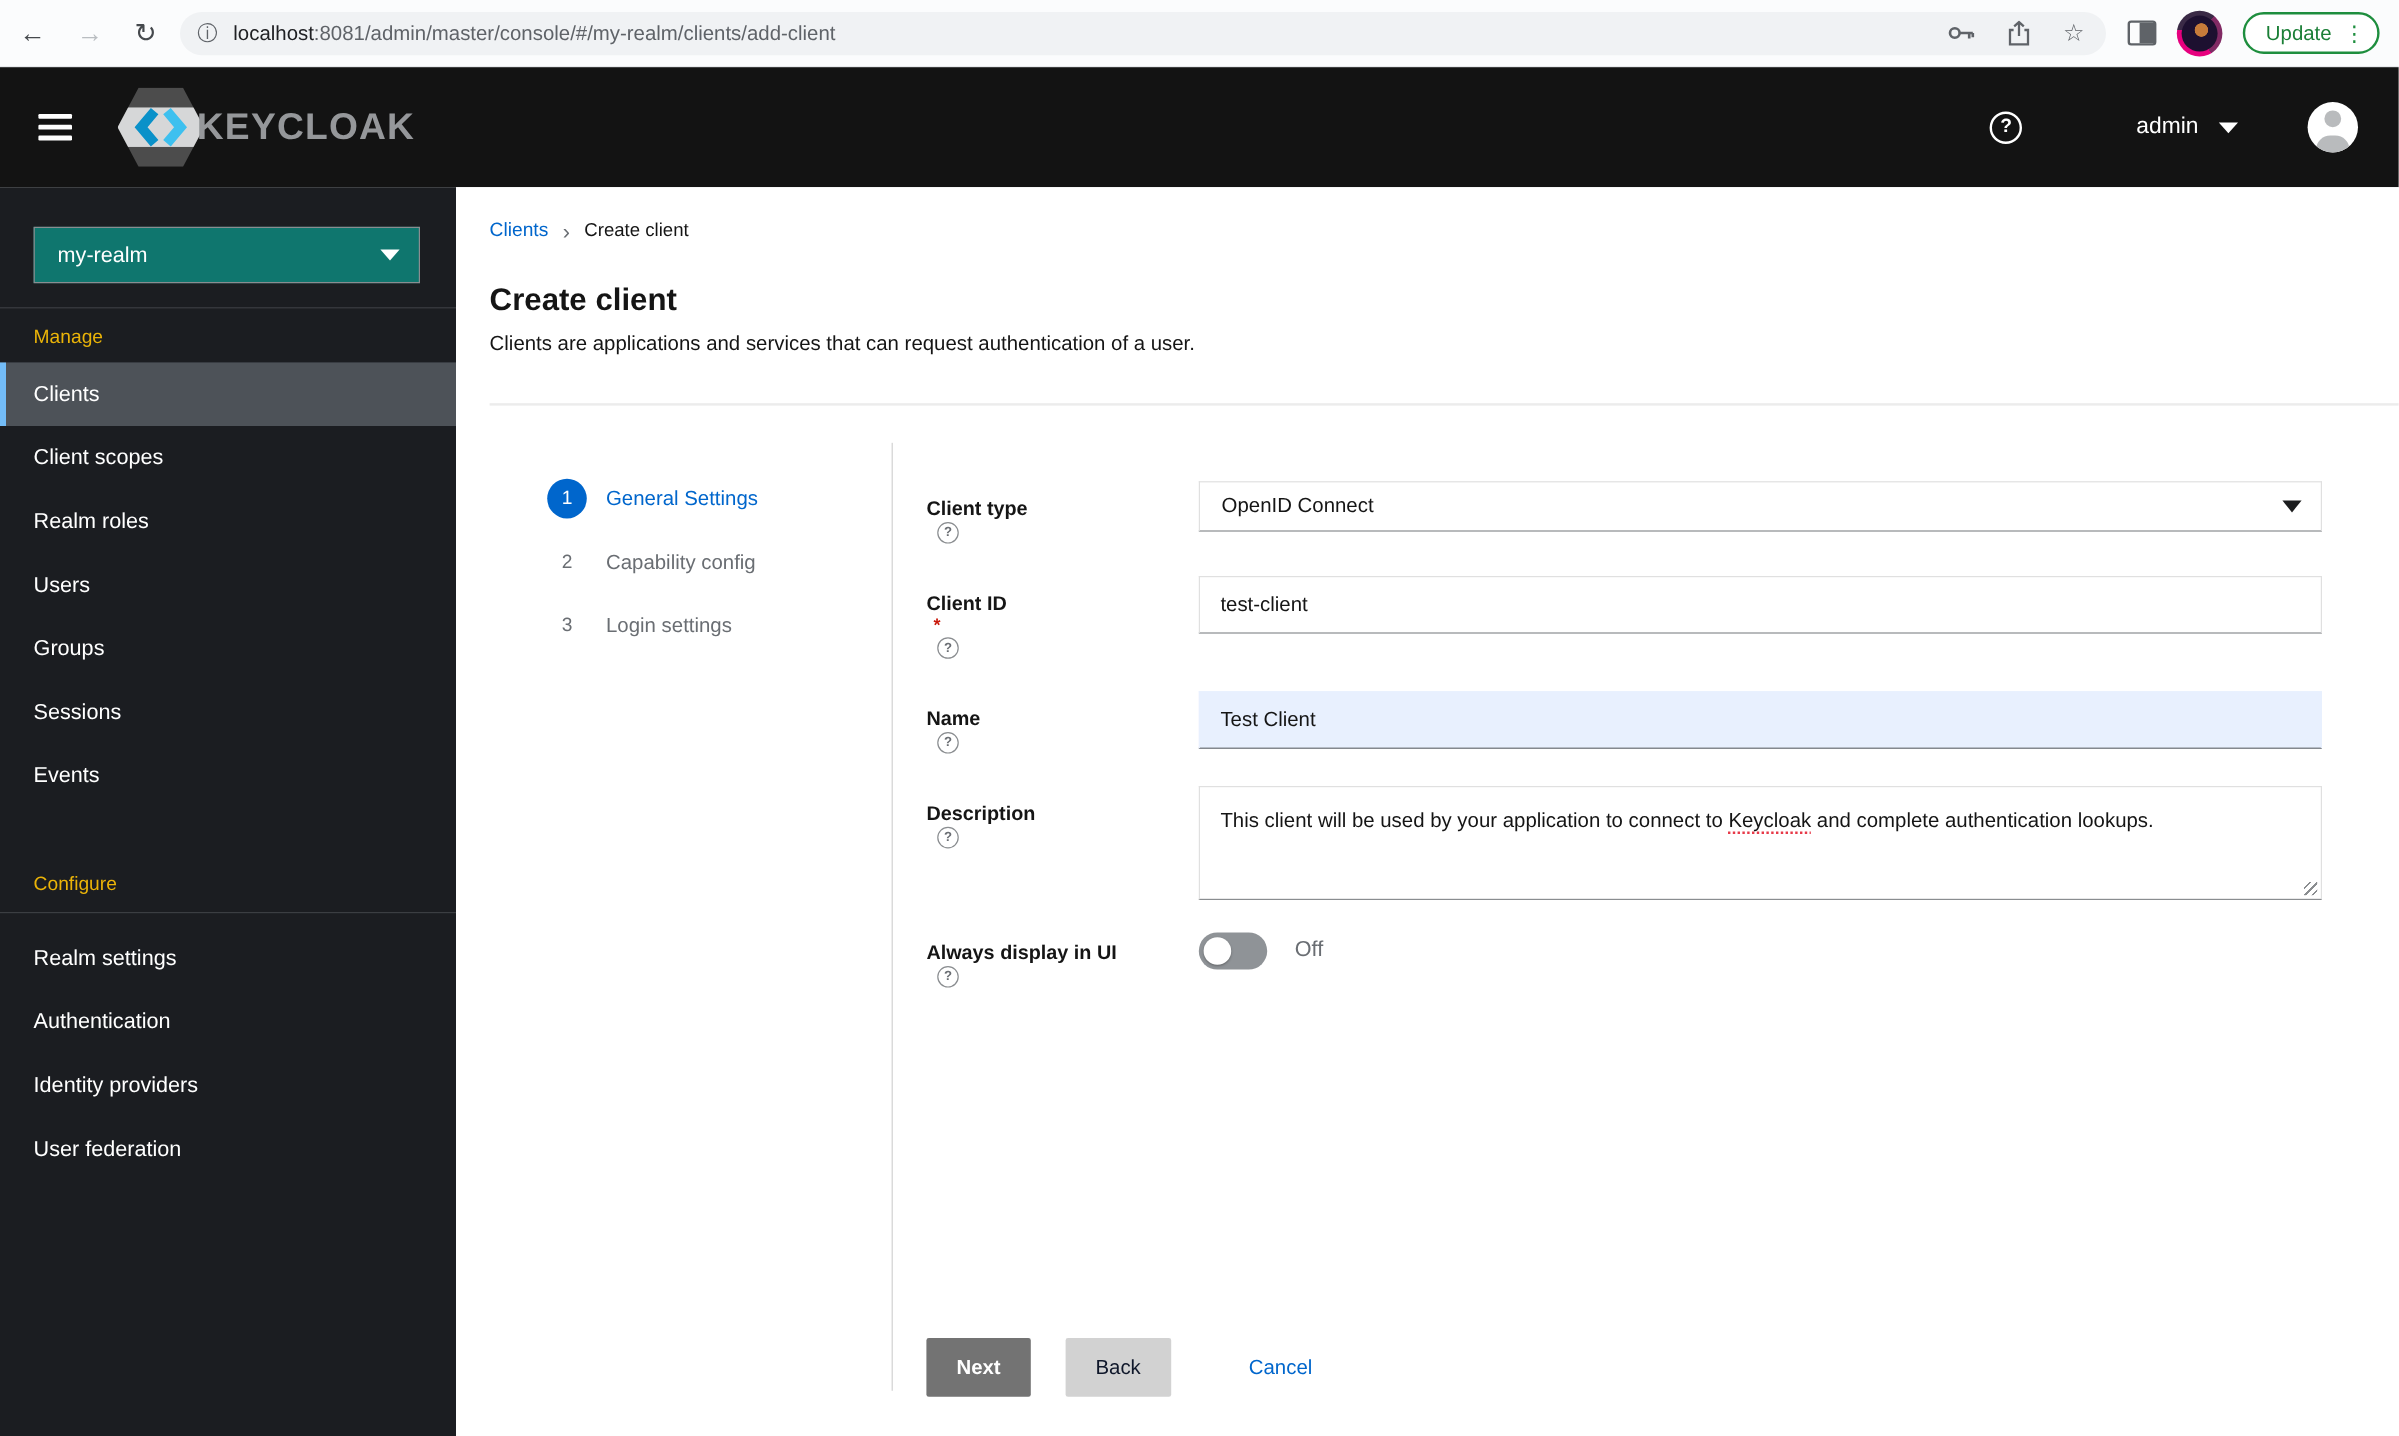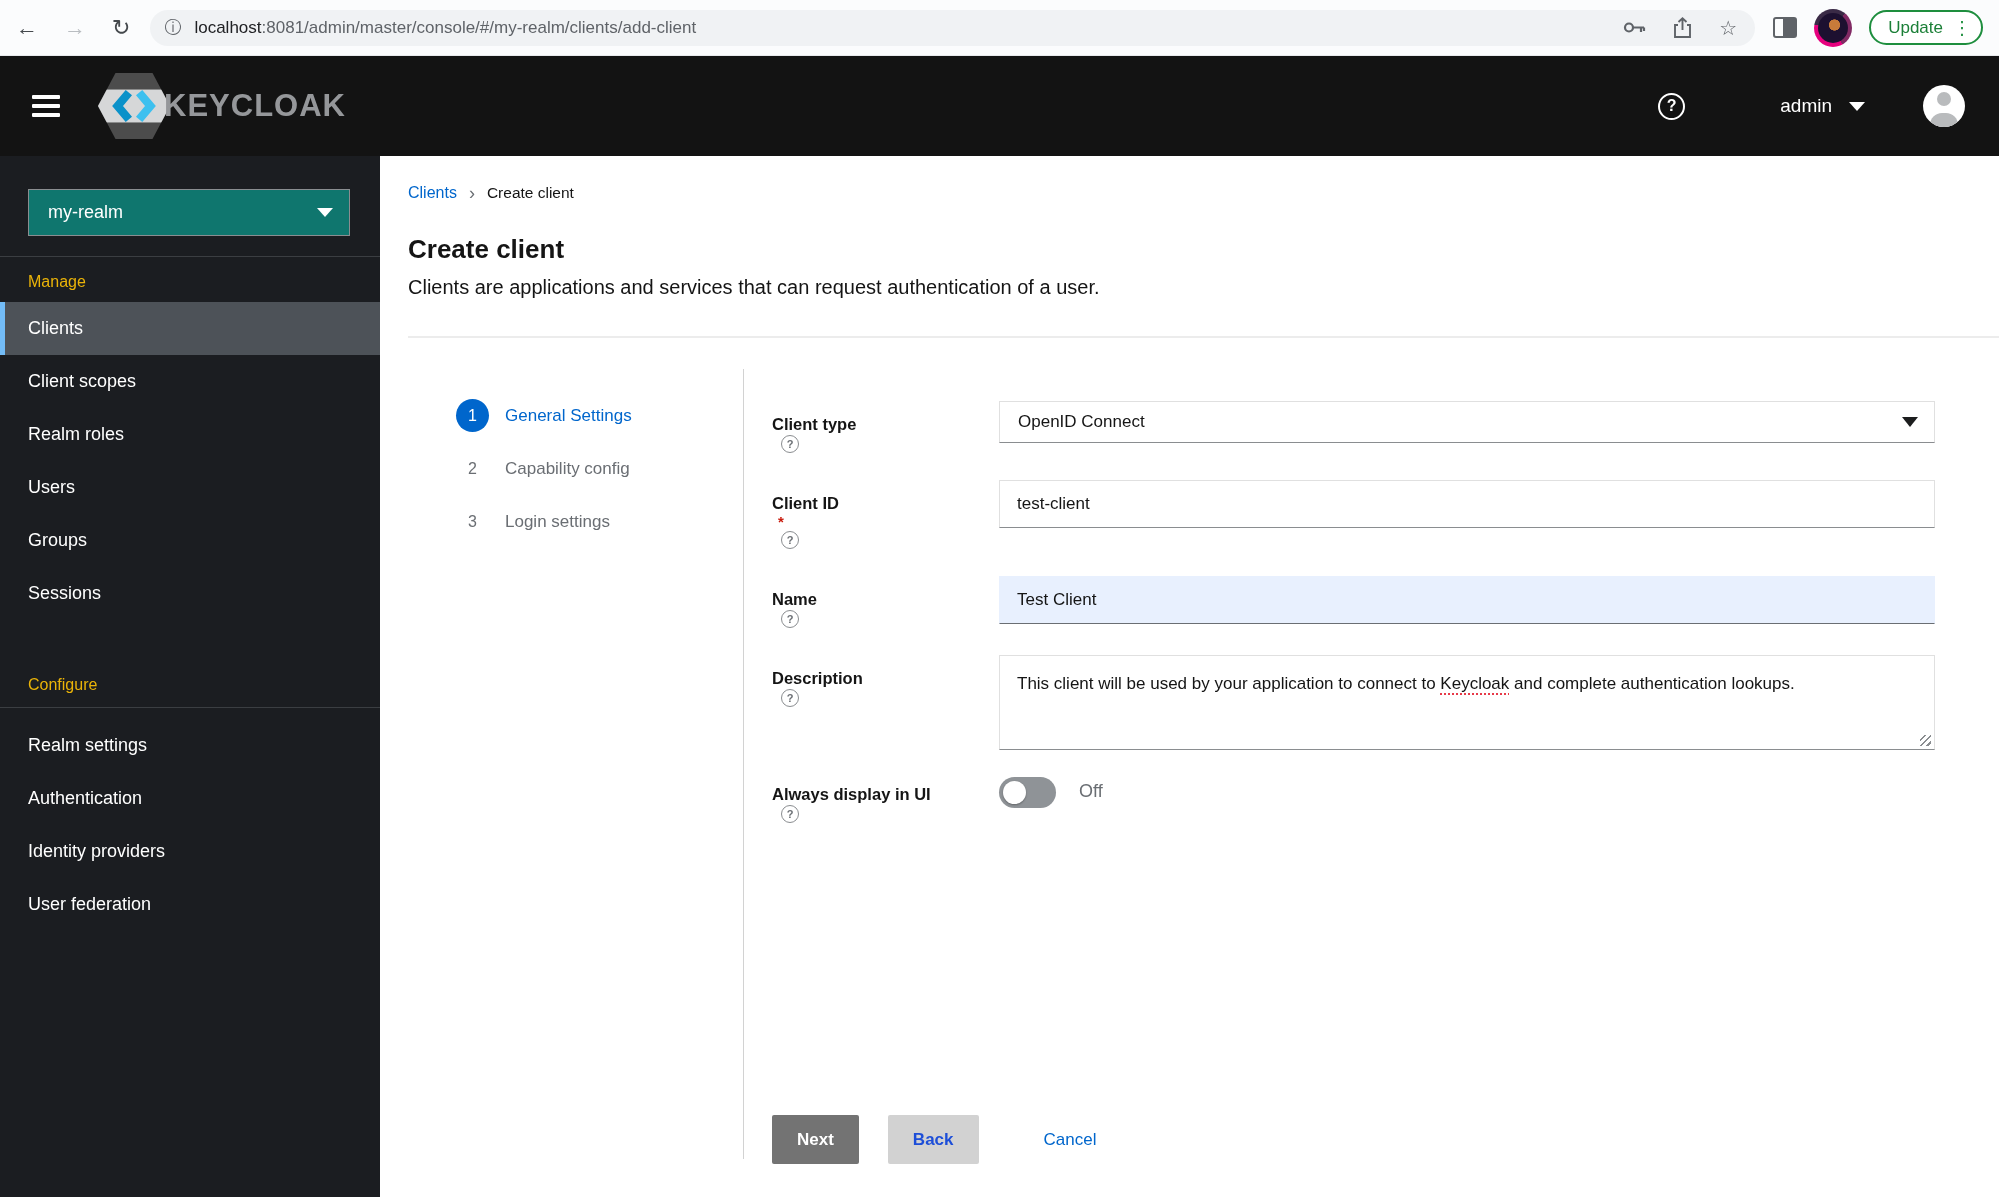--- a/index.html
+++ b/index.html
@@ -71,21 +71,21 @@
   .side-divider.cfg-div { margin-top:13px; }
 
   
   .main { flex:1; background:#fff; display:flex; flex-direction:column; }
   .page-header { padding:27px 0 0 28px; }
   .breadcrumb { display:flex; align-items:center; height:20px; }
   .crumb-link { color:#0066cc; font-size:16px; cursor:pointer; }
   .crumb-sep { color:#6a6e73; font-size:18px; margin:0 12px; line-height:1; }
   .crumb-current { color:#151515; font-size:15.5px; }
   .page-title { margin-top:30px; font-size:26px; line-height:32px; font-weight:700; color:#151515; }
-  .page-subtitle { margin-top:11px; font-size:20px; line-height:22px; color:#151515; }
+  .page-subtitle { margin-top:11px; font-size:17px; line-height:22px; color:#151515; }
   .header-rule { margin-top:38px; height:0; border-bottom:2px solid #ececec; }
 
   .content-body { display:flex; flex:1; }
   .wizard-col { width:363px; flex-shrink:0; padding:51px 0 0 76px; }
   .step { display:flex; align-items:center; height:53px; }
   .step-num { width:33px; height:33px; display:flex; align-items:center; justify-content:center;
     font-size:16px; color:#6a6e73; flex-shrink:0; }
   .step.active .step-num { background:#0066cc; border-radius:50%; color:#fff; }
   .step-label { margin-left:16px; font-size:17px; color:#6a6e73; cursor:pointer; }
   .step.active .step-label { color:#0066cc; }
@@ -116,21 +116,21 @@
   .switch-wrap { display:flex; align-items:center; height:51px; align-items:flex-start; }
   .switch { width:57px; height:31px; border-radius:16px; background:#8f9397; position:relative; cursor:pointer; }
   .switch .knob { position:absolute; left:4px; top:4px; width:23px; height:23px; border-radius:50%;
     background:#fff; box-shadow:0 1px 2px rgba(0,0,0,.3); }
   .switch-label { margin-left:23px; font-size:18px; color:#6a6e73; padding-top:4px; }
 
   .actions { display:flex; align-items:center; margin-top:287px; }
   .btn { height:49px; border:none; font-size:17px; font-family:inherit; border-radius:2px;
     padding:0 25px; cursor:pointer; }
   .btn-primary { background:#737373; color:#fff;font-weight:bold; }
-  .btn-disabled { background:#d2d2d2; color:#1d4ed8; margin-left:29px; cursor:default;font-weight:bold; }
+  .btn-disabled { background:#d2d2d2; color:#0f172a; margin-left:29px; cursor:default; }
   .btn-link { background:none; color:#0066cc; margin-left:45px; padding:0 20px; }
 </style>
 </head>
 <body>
 
 <div class="browser-bar">
   <div class="nav-btns">
     <span class="nav-ic">←</span>
     <span class="nav-ic disabled">→</span>
     <span class="nav-ic">↻</span>
@@ -199,20 +199,21 @@
     </div>
     <div class="side-divider"></div>
     <div class="section-label">Manage</div>
     <nav class="nav-list">
       <div class="nav-item active">Clients</div>
       <div class="nav-item">Client scopes</div>
       <div class="nav-item">Realm roles</div>
       <div class="nav-item">Users</div>
       <div class="nav-item">Groups</div>
       <div class="nav-item">Sessions</div>
+      <div class="nav-item">Events</div>
     </nav>
     <div class="section-label cfg">Configure</div>
     <div class="side-divider cfg-div"></div>
     <nav class="nav-list">
       <div class="nav-item">Realm settings</div>
       <div class="nav-item">Authentication</div>
       <div class="nav-item">Identity providers</div>
       <div class="nav-item">User federation</div>
     </nav>
   </aside>

